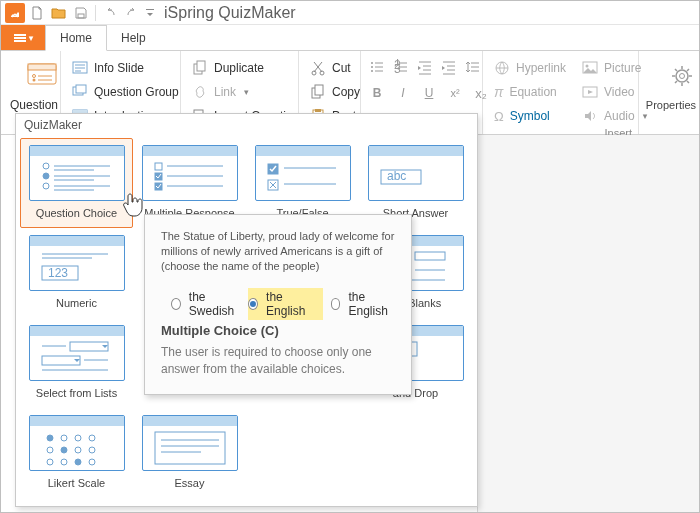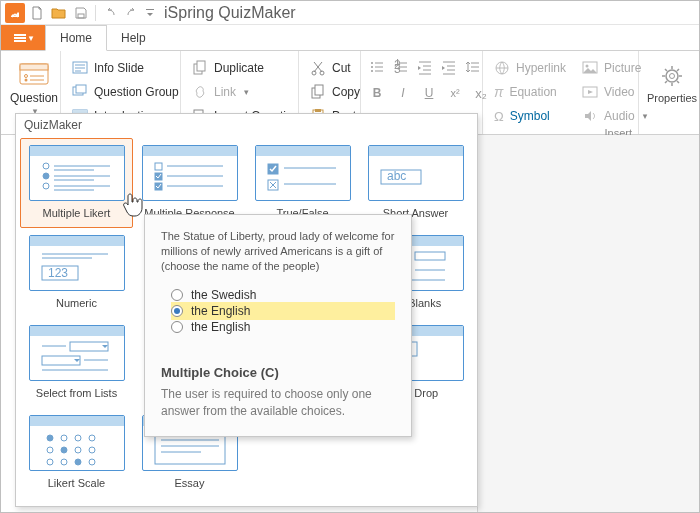--- a/index.html
+++ b/index.html
@@ -11,41 +11,41 @@
 .app-title{margin-left:6px;color:#5f5f5f;font-size:16px}
 .tabs{height:26px;background:#fff;display:flex;align-items:stretch;border-bottom:1px solid #d0d0d0}
 .tab-file{width:44px;background:#f47a28;color:#fff;display:flex;align-items:center;justify-content:center;gap:2px}
 .tab-file svg{fill:#fff}
 .tab{padding:0 14px;display:flex;align-items:center;color:#444;cursor:default}
 .tab.active{border:1px solid #d0d0d0;border-bottom:1px solid #fff;margin-bottom:-1px;background:#fff}
 .ribbon{height:84px;background:#fff;display:flex;border-bottom:1px solid #d0d0d0}
 .rgroup{border-right:1px solid #e2e2e2;padding:2px 6px 0;display:flex;flex-direction:column;justify-content:space-between}
 .rgroup-label{text-align:right;color:#8a8a8a;font-size:11px;padding-bottom:2px}
 .rgroup-body{flex:1;display:flex;align-items:flex-start;gap:6px;padding-top:4px}
-.big-btn{width:54px;display:flex;flex-direction:column;align-items:center;gap:2px;padding:4px 2px;border:1px solid transparent}
+.big-btn{width:54px;display:flex;flex-direction:column;align-items:flex-end;gap:9px;padding:4px 2px;border:1px solid transparent}
 .big-btn .cap{font-size:11px;color:#444;line-height:12px;text-align:center}
 .stack{display:flex;flex-direction:column;gap:2px}
 .small-btn{height:22px;display:flex;align-items:center;gap:6px;padding:0 4px;color:#444;border:1px solid transparent;white-space:nowrap}
 .small-btn .lbl{font-size:12px}
 .dd-caret{margin-left:2px;color:#888;font-size:9px}
 .ti{width:20px;height:20px;display:flex;align-items:center;justify-content:center;color:#888}
 .canvas{position:absolute;left:0;right:0;top:134px;bottom:0;background:#f5f5f5}
 .canvas-left{position:absolute;left:0;top:0;bottom:0;width:477px;background:#fff;border-right:1px solid #d6d6d6}
 .gallery{position:absolute;left:14px;top:0;width:463px;background:#fff;border:1px solid #c9c9c9;box-shadow:2px 3px 6px rgba(0,0,0,0.15);z-index:20}
 .gallery-title{padding:4px 8px 6px;color:#555;font-size:12px}
 .grid{display:flex;flex-wrap:wrap;padding:0 4px 8px;gap:0}
 .gitem{width:113px;padding:6px 4px 8px;display:flex;flex-direction:column;align-items:center;gap:6px;border:1px solid transparent}
 .gitem.selected{border:1px solid #ee7b33;background:#fef3ea;border-radius:2px}
 .thumb{width:96px;height:56px;background:#fff;border:1px solid #4f94d4;border-radius:2px;position:relative;overflow:hidden}
 .thumb-top{position:absolute;left:0;right:0;top:0;height:10px;background:#bcd9f0}
 .gitem .gl{font-size:11px;color:#444;text-align:center;line-height:12px}
 .cursor{position:absolute;left:106px;top:78px;z-index:40;pointer-events:none}
 .tooltip{position:absolute;left:128px;top:100px;width:268px;background:#fbfbfb;border:1px solid #c8c8c8;box-shadow:2px 3px 6px rgba(0,0,0,0.18);padding:14px 16px 16px;z-index:30}
 .tt-body{font-size:11px;color:#555;line-height:15px}
-.tt-opts{margin:14px 0 31px 10px;display:flex;flex-direction:column;}
+.tt-opts{margin:14px 0 3px 10px;display:flex;flex-direction:row;gap:8px}
 .tt-opt{display:flex;align-items:center;gap:8px;font-size:11px;color:#555}
 .tt-opt .radio{width:12px;height:12px;border:1px solid #8a8a8a;border-radius:50%;display:flex;align-items:center;justify-content:center;background:#fff}
 .tt-opt.sel{background:#feef9e;padding:2px 10px 2px 0;margin-left:0px}
 .tt-opt.sel .radio::after{content:"";width:6px;height:6px;border-radius:50%;background:#3b7bbf}
 .tt-title{font-weight:600;font-size:13px;color:#4a4a4a;margin-bottom:6px}
 .tt-desc{font-size:12px;color:#7a7a7a;line-height:17px}
 svg{display:block}
 </style>
 </head>
 <body>
@@ -339,21 +339,21 @@
           <div class="thumb-top"></div>
         <svg width="96" height="56" viewBox="0 0 96 56">
             <g stroke="#6fa2cf" fill="none">
               <circle cx="16" cy="20" r="3"></circle>
               <circle cx="16" cy="30" r="3" fill="#6fa2cf"></circle>
               <circle cx="16" cy="40" r="3"></circle>
               <path d="M24 20h56M24 24h40M24 30h56M24 34h40M24 40h56M24 44h40"></path>
             </g>
           </svg>
       </div>
-      <div class="gl">Multiple Likert</div>
+      <div class="gl">Question Choice</div>
     </div>
     <div class="gitem">
       <div class="thumb">
           <div class="thumb-top"></div>
         <svg width="96" height="56" viewBox="0 0 96 56">
             <g stroke="#6fa2cf" fill="none">
               <rect x="12" y="17" width="7" height="7"></rect>
               <rect x="12" y="27" width="7" height="7" fill="#6fa2cf"></rect>
               <rect x="12" y="37" width="7" height="7" fill="#6fa2cf"></rect>
               <path stroke="#fff" d="M13 30l2 2 3-4M13 40l2 2 3-4"></path>

